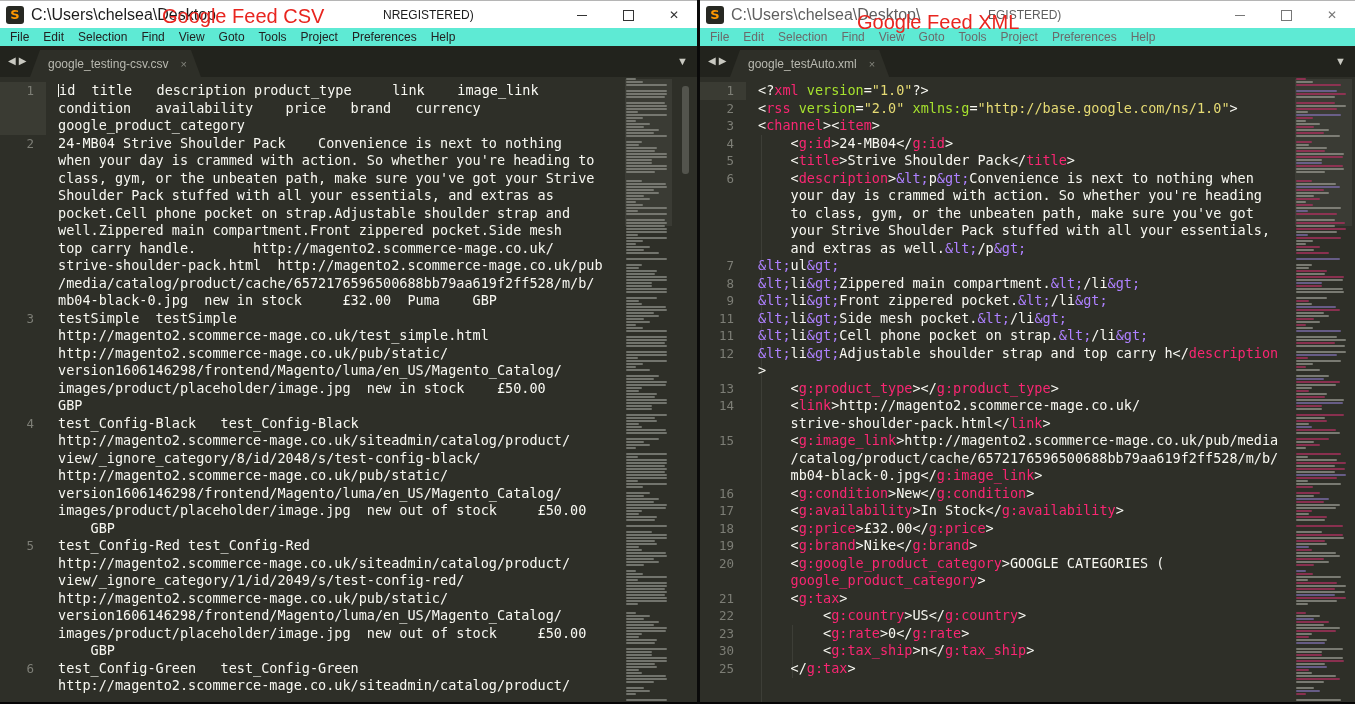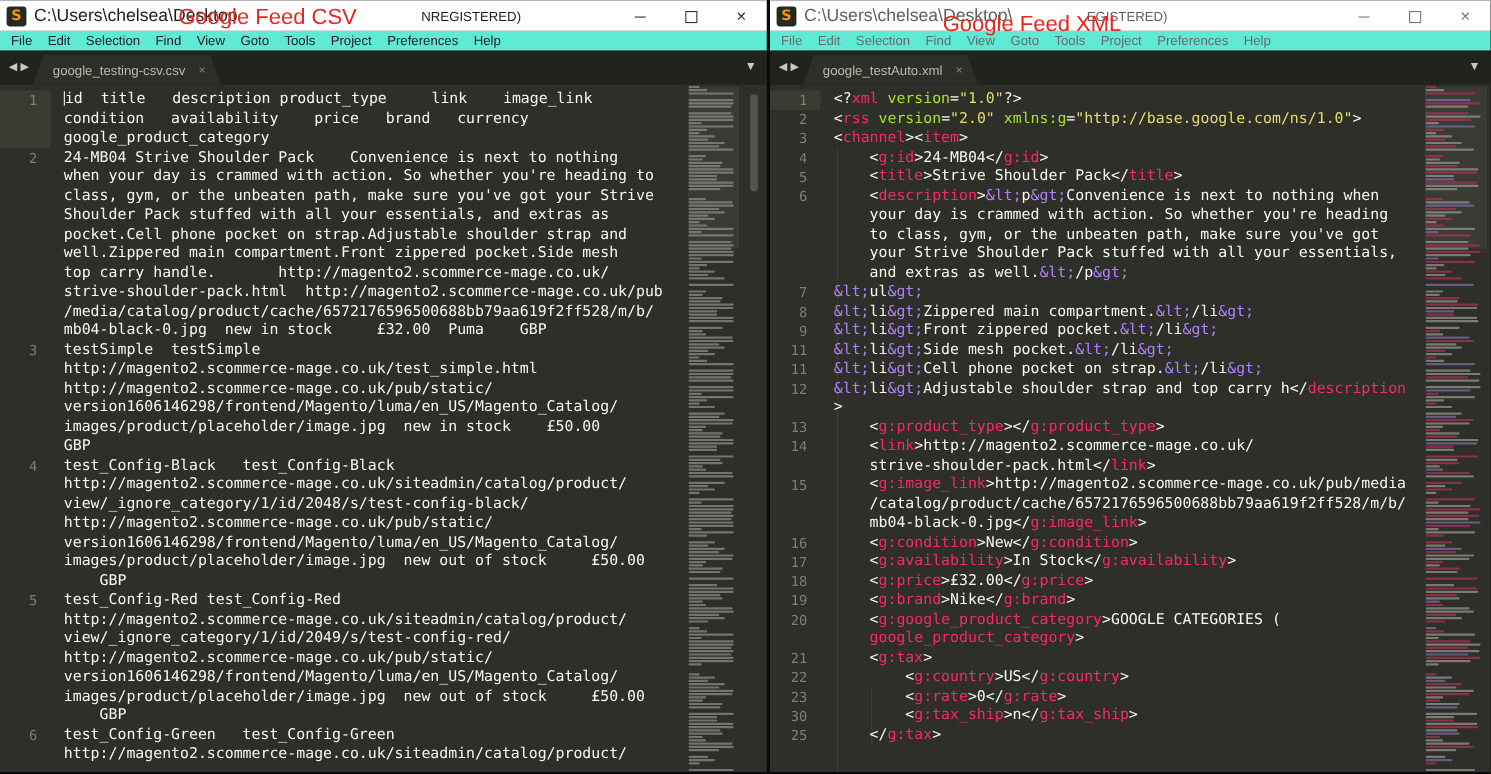--- a/index.html
+++ b/index.html
@@ -115,21 +115,21 @@
         <div class="row"><span class="ln"></span><span class="code"><span class="c-w">/media/catalog/product/cache/6572176596500688bb79aa619f2ff528/m/b/</span></span></div>
         <div class="row"><span class="ln"></span><span class="code"><span class="c-w">mb04-black-0.jpg  new in stock     £32.00  Puma    GBP</span></span></div>
         <div class="row"><span class="ln">3</span><span class="code"><span class="c-w">testSimple  testSimple</span></span></div>
         <div class="row"><span class="ln"></span><span class="code"><span class="c-w">http://magento2.scommerce-mage.co.uk/test_simple.html</span></span></div>
         <div class="row"><span class="ln"></span><span class="code"><span class="c-w">http://magento2.scommerce-mage.co.uk/pub/static/</span></span></div>
         <div class="row"><span class="ln"></span><span class="code"><span class="c-w">version1606146298/frontend/Magento/luma/en_US/Magento_Catalog/</span></span></div>
         <div class="row"><span class="ln"></span><span class="code"><span class="c-w">images/product/placeholder/image.jpg  new in stock    £50.00</span></span></div>
         <div class="row"><span class="ln"></span><span class="code"><span class="c-w">GBP</span></span></div>
         <div class="row"><span class="ln">4</span><span class="code"><span class="c-w">test_Config-Black   test_Config-Black</span></span></div>
         <div class="row"><span class="ln"></span><span class="code"><span class="c-w">http://magento2.scommerce-mage.co.uk/siteadmin/catalog/product/</span></span></div>
-        <div class="row"><span class="ln"></span><span class="code"><span class="c-w">view/_ignore_category/1/id/2048/s/test-config-black/</span></span></div>
+        <div class="row"><span class="ln"></span><span class="code"><span class="c-w">view/_ignore_category/8/id/2048/s/test-config-black/</span></span></div>
         <div class="row"><span class="ln"></span><span class="code"><span class="c-w">http://magento2.scommerce-mage.co.uk/pub/static/</span></span></div>
         <div class="row"><span class="ln"></span><span class="code"><span class="c-w">version1606146298/frontend/Magento/luma/en_US/Magento_Catalog/</span></span></div>
         <div class="row"><span class="ln"></span><span class="code"><span class="c-w">images/product/placeholder/image.jpg  new out of stock     £50.00</span></span></div>
         <div class="row"><span class="ln"></span><span class="code"><span class="c-w">    GBP</span></span></div>
         <div class="row"><span class="ln">5</span><span class="code"><span class="c-w">test_Config-Red test_Config-Red</span></span></div>
         <div class="row"><span class="ln"></span><span class="code"><span class="c-w">http://magento2.scommerce-mage.co.uk/siteadmin/catalog/product/</span></span></div>
         <div class="row"><span class="ln"></span><span class="code"><span class="c-w">view/_ignore_category/1/id/2049/s/test-config-red/</span></span></div>
         <div class="row"><span class="ln"></span><span class="code"><span class="c-w">http://magento2.scommerce-mage.co.uk/pub/static/</span></span></div>
         <div class="row"><span class="ln"></span><span class="code"><span class="c-w">version1606146298/frontend/Magento/luma/en_US/Magento_Catalog/</span></span></div>
         <div class="row"><span class="ln"></span><span class="code"><span class="c-w">images/product/placeholder/image.jpg  new out of stock     £50.00</span></span></div>

